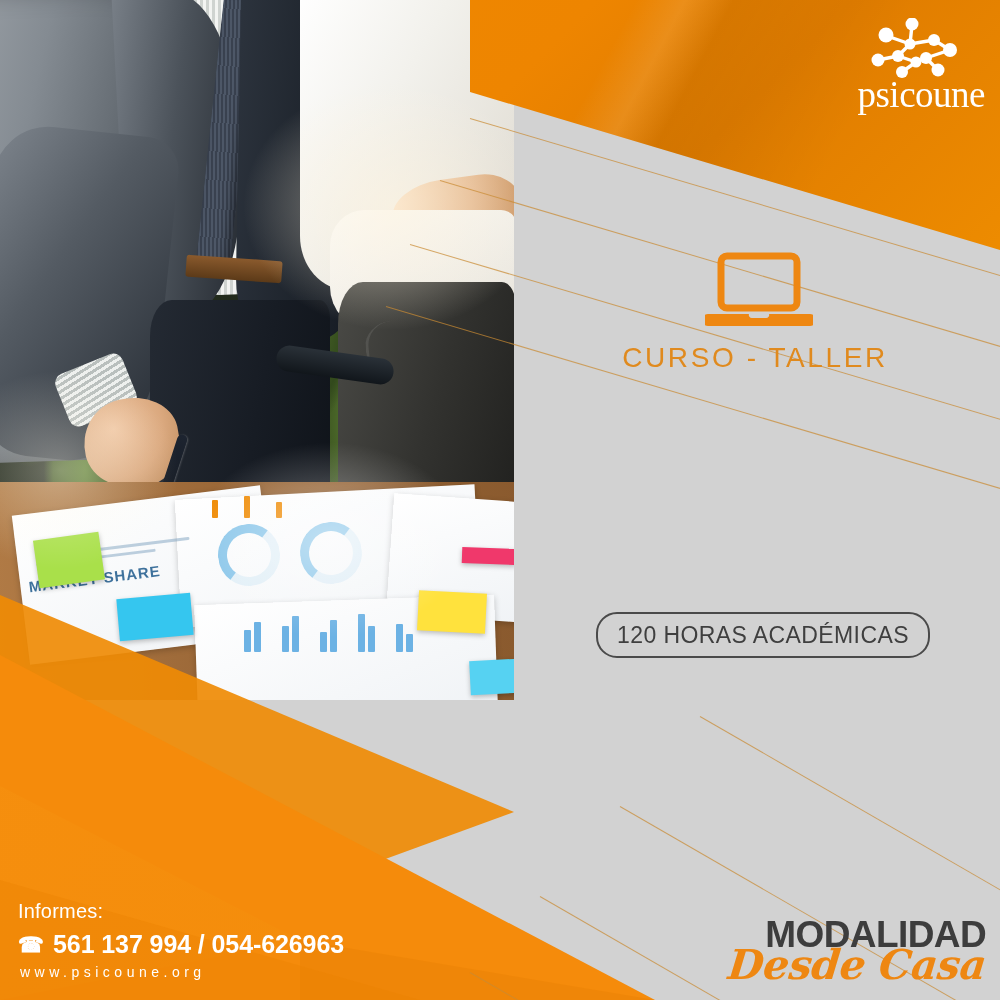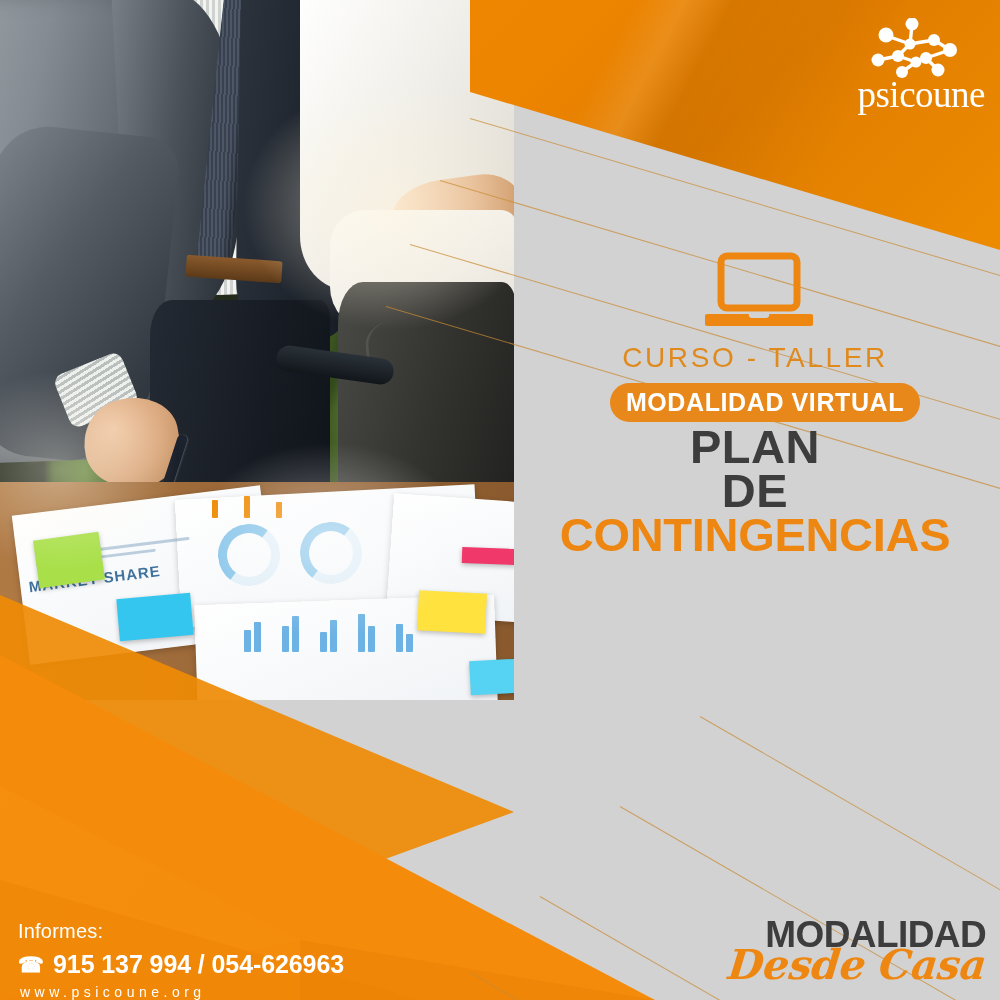--- a/index.html
+++ b/index.html
@@ -390,21 +390,20 @@
     font-weight: 400;
     letter-spacing: -.5px;
     line-height: 1;
   }
 
   
   .contact {
     position: absolute;
     left: 18px; top: 900px;
     width: 420px;
-    margin-top: 20px;
   }
   .contact-label {
     color: #ffffff;
     font-size: 20px;
     font-weight: 400;
     letter-spacing: .2px;
   }
   .contact-phone {
     display: flex;
     align-items: center;
@@ -577,37 +576,32 @@
   <div class="right-col">
 
     <svg class="laptop-icon" viewBox="0 0 108 78">
       <rect x="16" y="4" width="76" height="52" rx="6" ry="6" fill="none" stroke="#ee8712" stroke-width="7"></rect>
       <path d="M3 62 h102 a4 4 0 0 1 0 12 H3 a4 4 0 0 1 0 -12 Z" fill="#ee8712"></path>
       <path d="M44 62 h20 a3 3 0 0 1 -3 4 h-14 a3 3 0 0 1 -3 -4 Z" fill="#d2d2d2"></path>
     </svg>
 
     <div class="curso-taller">CURSO - TALLER</div>
 
-    <div class="pill-filled">
-      <span>MODALIDAD VIRTUAL</span>
+
+
+    <div class="pill-outline">
+      <span>120 HORAS ACADÉMICAS</span>
     </div>
-
-    <div class="title-block">
-      <span class="title-line">PLAN</span>
-      <span class="title-line">DE</span>
-      <span class="title-line accent">CONTINGENCIAS</span>
-    </div>
-
   </div>
 
   <div class="contact">
     <div class="contact-label">Informes:</div>
     <div class="contact-phone">
       <span class="phone-glyph">☎</span>
-      <span>915 137 994 / 054-626963</span>
+      <span>561 137 994 / 054-626963</span>
     </div>
     <div class="contact-web">www.psicoune.org</div>
   </div>
 
   <div class="tagline">
     <span class="tagline-top">MODALIDAD</span>
     <span class="tagline-script">Desde Casa</span>
   </div>
 
 </div>

